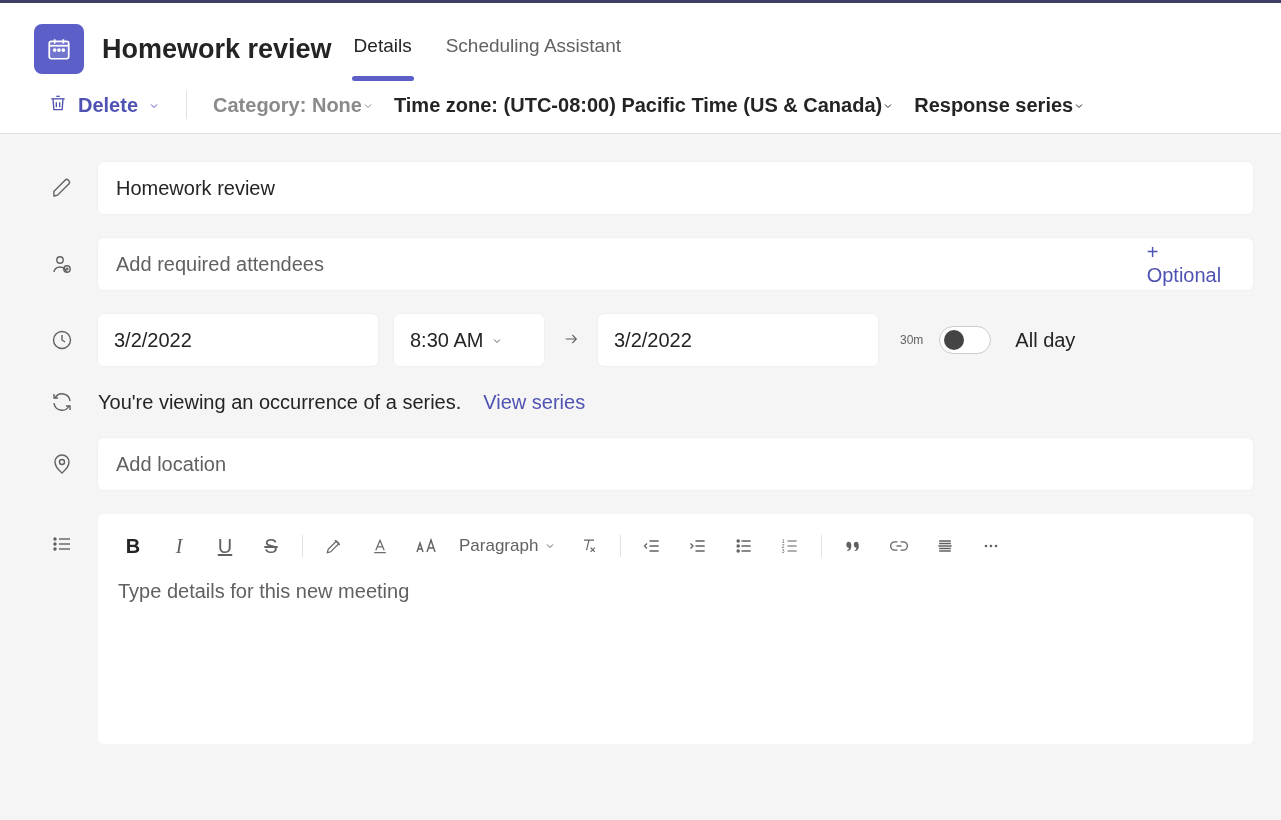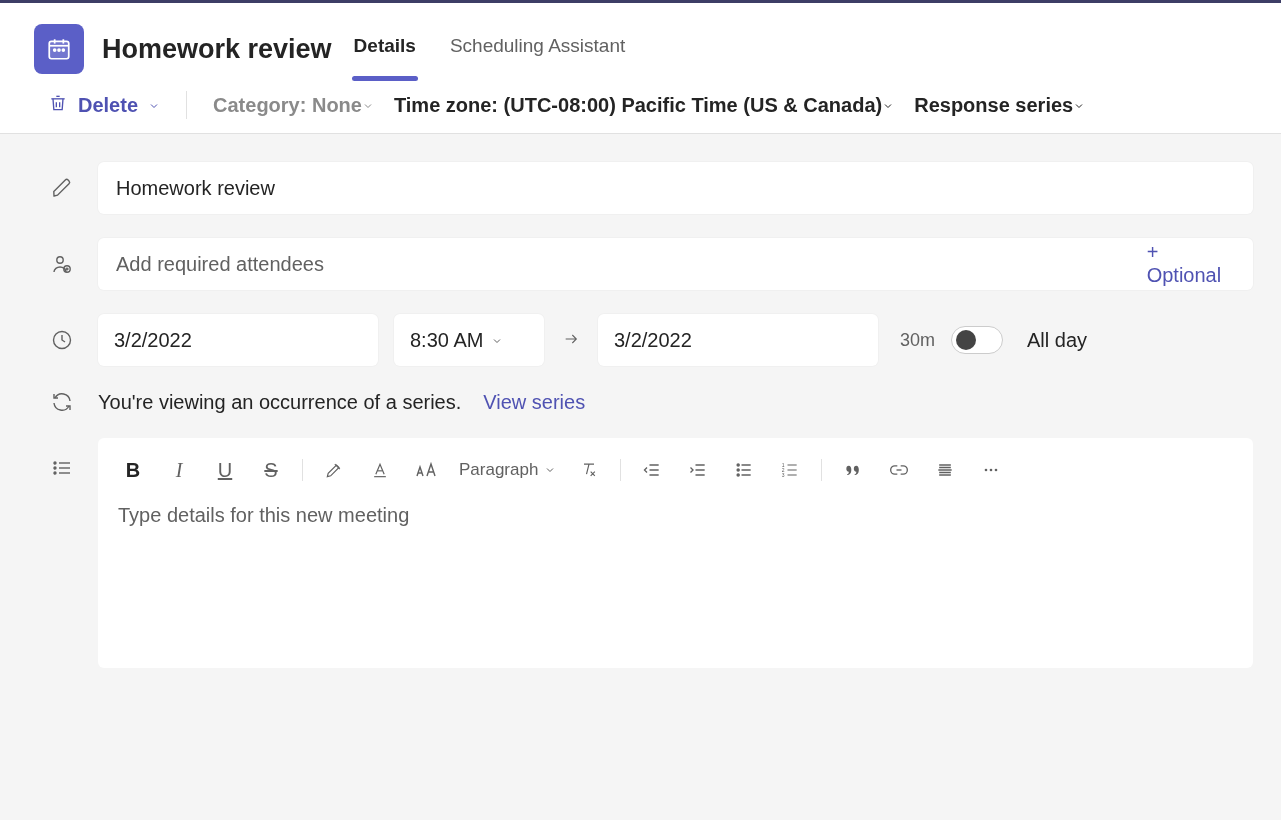--- a/index.html
+++ b/index.html
@@ -26,21 +26,21 @@
     display:flex;align-items:center;gap:18px;
     padding:14px 34px 0 34px;
   }
   .app-icon{
     width:50px;height:50px;border-radius:8px;background:var(--accent);
     display:flex;align-items:center;justify-content:center;color:#fff;
   }
   .title{font-size:27px;font-weight:700}
   .tabs{display:flex;gap:30px;margin-left:2px}
   .tab{font-size:19px;color:var(--muted);padding:18px 2px 24px;position:relative;cursor:pointer}
-  .tab.active{color:var(--text);font-weight:700}
+  .tab.active{color:var(--text);font-weight:400}
   .tab.active::after{content:"";position:absolute;left:0;right:0;bottom:0;height:5px;background:var(--accent);border-radius:3px}
   .toolbar{
     display:flex;align-items:center;gap:20px;
     padding:10px 34px 14px 48px;border-bottom:1px solid var(--border);
     font-size:20px;color:var(--text);font-weight:bold;
   }
   .delete-group{display:flex;align-items:center;gap:10px;color:var(--link);cursor:pointer}
   .divider-v{width:1px;height:28px;background:var(--border);margin:0 6px}
   .tb-item{display:flex;align-items:center;cursor:pointer}
   .tb-muted{color:var(--muted2)}
@@ -56,21 +56,21 @@
     box-shadow:0 0 0 1px rgba(0,0,0,0.02);
   }
   .field input{border:0;outline:0;font:inherit;color:inherit;width:100%;background:transparent}
   .field input::placeholder{color:var(--muted)}
   .field.full{flex:1}
   .optional{color:var(--link);font-size:20px;padding-right:6px;cursor:pointer}
 
   .datebox{width:280px}
   .timebox{width:150px;display:flex;gap:8px;align-items:center;justify-content:flex-start}
   .arrow-sep{color:var(--muted)}
-  .duration{font-size:18px;color:var(--muted);margin-left:6px}
+  .duration{font-size:12px;color:var(--muted);margin-left:6px}
   .toggle{width:52px;height:28px;border-radius:20px;background:#fff;border:1px solid #ccc;position:relative;cursor:pointer}
   .toggle .knob{position:absolute;left:4px;top:3px;width:20px;height:20px;border-radius:50%;background:#444}
   .allday{font-size:20px;color:var(--text);margin-left:8px}
 
   .series-text{font-size:20px;color:var(--text)}
   .series-link{color:var(--link);font-size:20px;margin-left:6px;cursor:pointer}
 
   .editor{flex:1;background:#fff;border-radius:6px;padding:0;display:flex;flex-direction:column;min-height:230px}
   .etoolbar{display:flex;align-items:center;gap:8px;padding:16px 16px 8px;color:var(--muted)}
   .ebtn{width:38px;height:32px;display:flex;align-items:center;justify-content:center;color:var(--muted);cursor:pointer;border-radius:4px;font-size:20px}
@@ -222,20 +222,33 @@
         <path d="M4 13a8 8 0 0 0 15 3"></path>
           <path d="M20 20v-4h-4"></path>
       </svg>
     </div>
     <div class="row-body">
       <span class="series-text">You're viewing an occurrence of a series.</span>
       <a class="series-link">View series</a>
     </div>
   </div>
 
+  <div class="row">
+    <div class="row-icon">
+      <svg width="24" height="24" viewBox="0 0 24 24" fill="none" stroke="currentColor" stroke-width="1.4">
+        <path d="M12 21s7-6 7-11a7 7 0 0 0-14 0c0 5 7 11 7 11z"></path>
+          <circle cx="12" cy="10" r="2.5"></circle>
+      </svg>
+    </div>
+    <div class="row-body">
+      <div class="field full">
+        <input placeholder="Add location" style="">
+      </div>
+    </div>
+  </div>
 
   <div class="row" style="align-items:flex-start">
     <div class="row-icon" style="padding-top:18px">
       <svg width="24" height="24" viewBox="0 0 24 24" fill="none" stroke="currentColor" stroke-width="1.4">
         <circle cx="5" cy="7" r="1" fill="currentColor"></circle>
           <path d="M9 7h11"></path>
         <circle cx="5" cy="12" r="1" fill="currentColor"></circle>
           <path d="M9 12h11"></path>
         <circle cx="5" cy="17" r="1" fill="currentColor"></circle>
           <path d="M9 17h11"></path>

